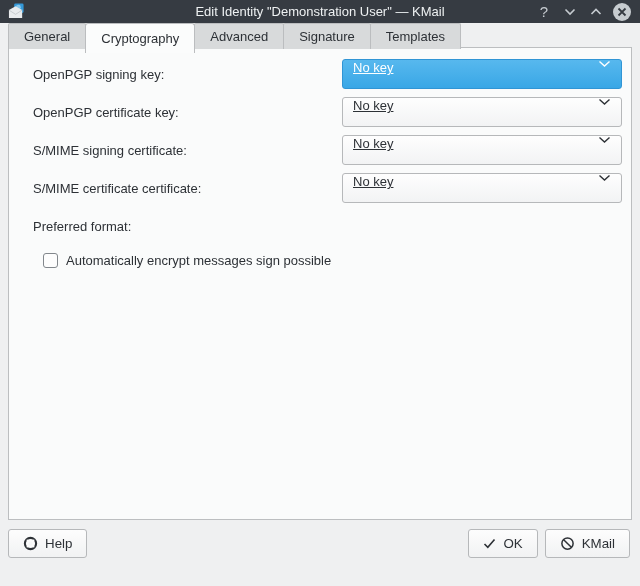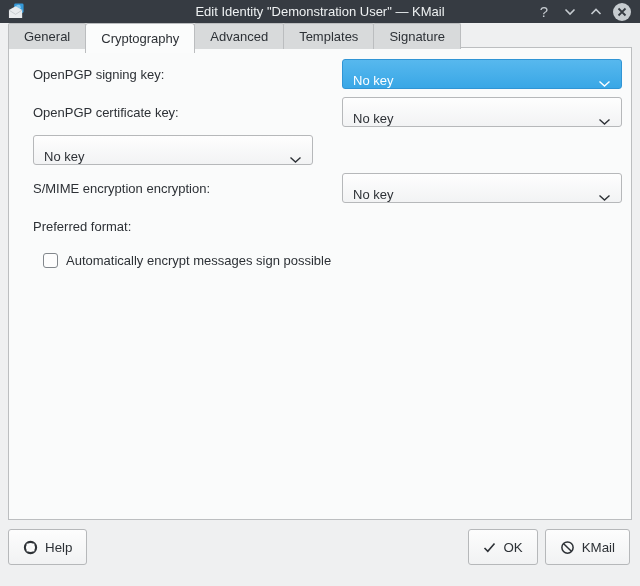--- a/index.html
+++ b/index.html
@@ -70,23 +70,24 @@
     align-items:center;
     height:30px;
     margin-bottom:8px;
   }
   .row .lbl { flex:1; }
   .combo {
     width:280px; height:30px;
     border:1px solid #b6b8ba;
     border-radius:3px;
     background:linear-gradient(#fefefe,#f2f3f4);
-    display:flex; align-items:flex-end;
+    display:flex; align-items:flex-start;
     padding:0 10px;
     color:#2d3136;
+    text-decoration:underline;
   }
   .combo .val { flex:1; }
   .combo svg { flex:none; }
   .combo.focused {
     background:linear-gradient(#57b8ee,#39a7e6);
     border-color:#3095d5;
     color:#fdfeff;
   }
   .checkline {
     display:flex; align-items:center;
@@ -101,21 +102,21 @@
     background:#fdfdfd;
     flex:none;
   }
   .footer {
     display:flex; align-items:center;
     padding:9px 10px 0 8px;
     gap:7px;
   }
   .footer .spacer { flex:1; }
   .btn {
-    height:36px;
+    height:29px;
     border:1px solid #b6b8ba;
     border-radius:3px;
     background:linear-gradient(#fdfdfd,#f1f2f3);
     display:inline-flex; align-items:center;
     gap:7px;
     padding:0 14px;
     color:#2d3136;
     white-space:nowrap;
   }
   .icon { display:inline-flex; align-items:center; }
@@ -159,22 +160,22 @@
           </svg>
         </span>
       </span>
     </span>
   </div>
 
   <div class="tabbar">
     <div class="tab">General</div>
     <div class="tab active">Cryptography</div>
     <div class="tab">Advanced</div>
+    <div class="tab">Signature</div>
     <div class="tab">Templates</div>
-    <div class="tab">Signature</div>
   </div>
 
   <div class="pane">
 
     <div class="row">
       <span class="lbl">OpenPGP signing key:</span>
       <div class="combo focused">
         <span class="val">No key</span>
         <span class="icon">
           <svg width="13" height="8" viewBox="0 0 13 8">
@@ -190,32 +191,33 @@
         <span class="val">No key</span>
         <span class="icon">
           <svg width="13" height="8" viewBox="0 0 13 8">
               <path d="M1.5 1.5 L6.5 6 L11.5 1.5" fill="none" stroke="currentColor" stroke-width="1.4"></path>
             </svg>
         </span>
       </div>
     </div>
 
     <div class="row">
+      <span class="lbl">S/MIME signing certificate:</span>
       <div class="combo">
         <span class="val">No key</span>
         <span class="icon">
           <svg width="13" height="8" viewBox="0 0 13 8">
               <path d="M1.5 1.5 L6.5 6 L11.5 1.5" fill="none" stroke="currentColor" stroke-width="1.4"></path>
             </svg>
         </span>
       </div>
     </div>
 
     <div class="row">
-      <span class="lbl">S/MIME encryption encryption:</span>
+      <span class="lbl">S/MIME certificate certificate:</span>
       <div class="combo">
         <span class="val">No key</span>
         <span class="icon">
           <svg width="13" height="8" viewBox="0 0 13 8">
               <path d="M1.5 1.5 L6.5 6 L11.5 1.5" fill="none" stroke="currentColor" stroke-width="1.4"></path>
             </svg>
         </span>
       </div>
     </div>
 

